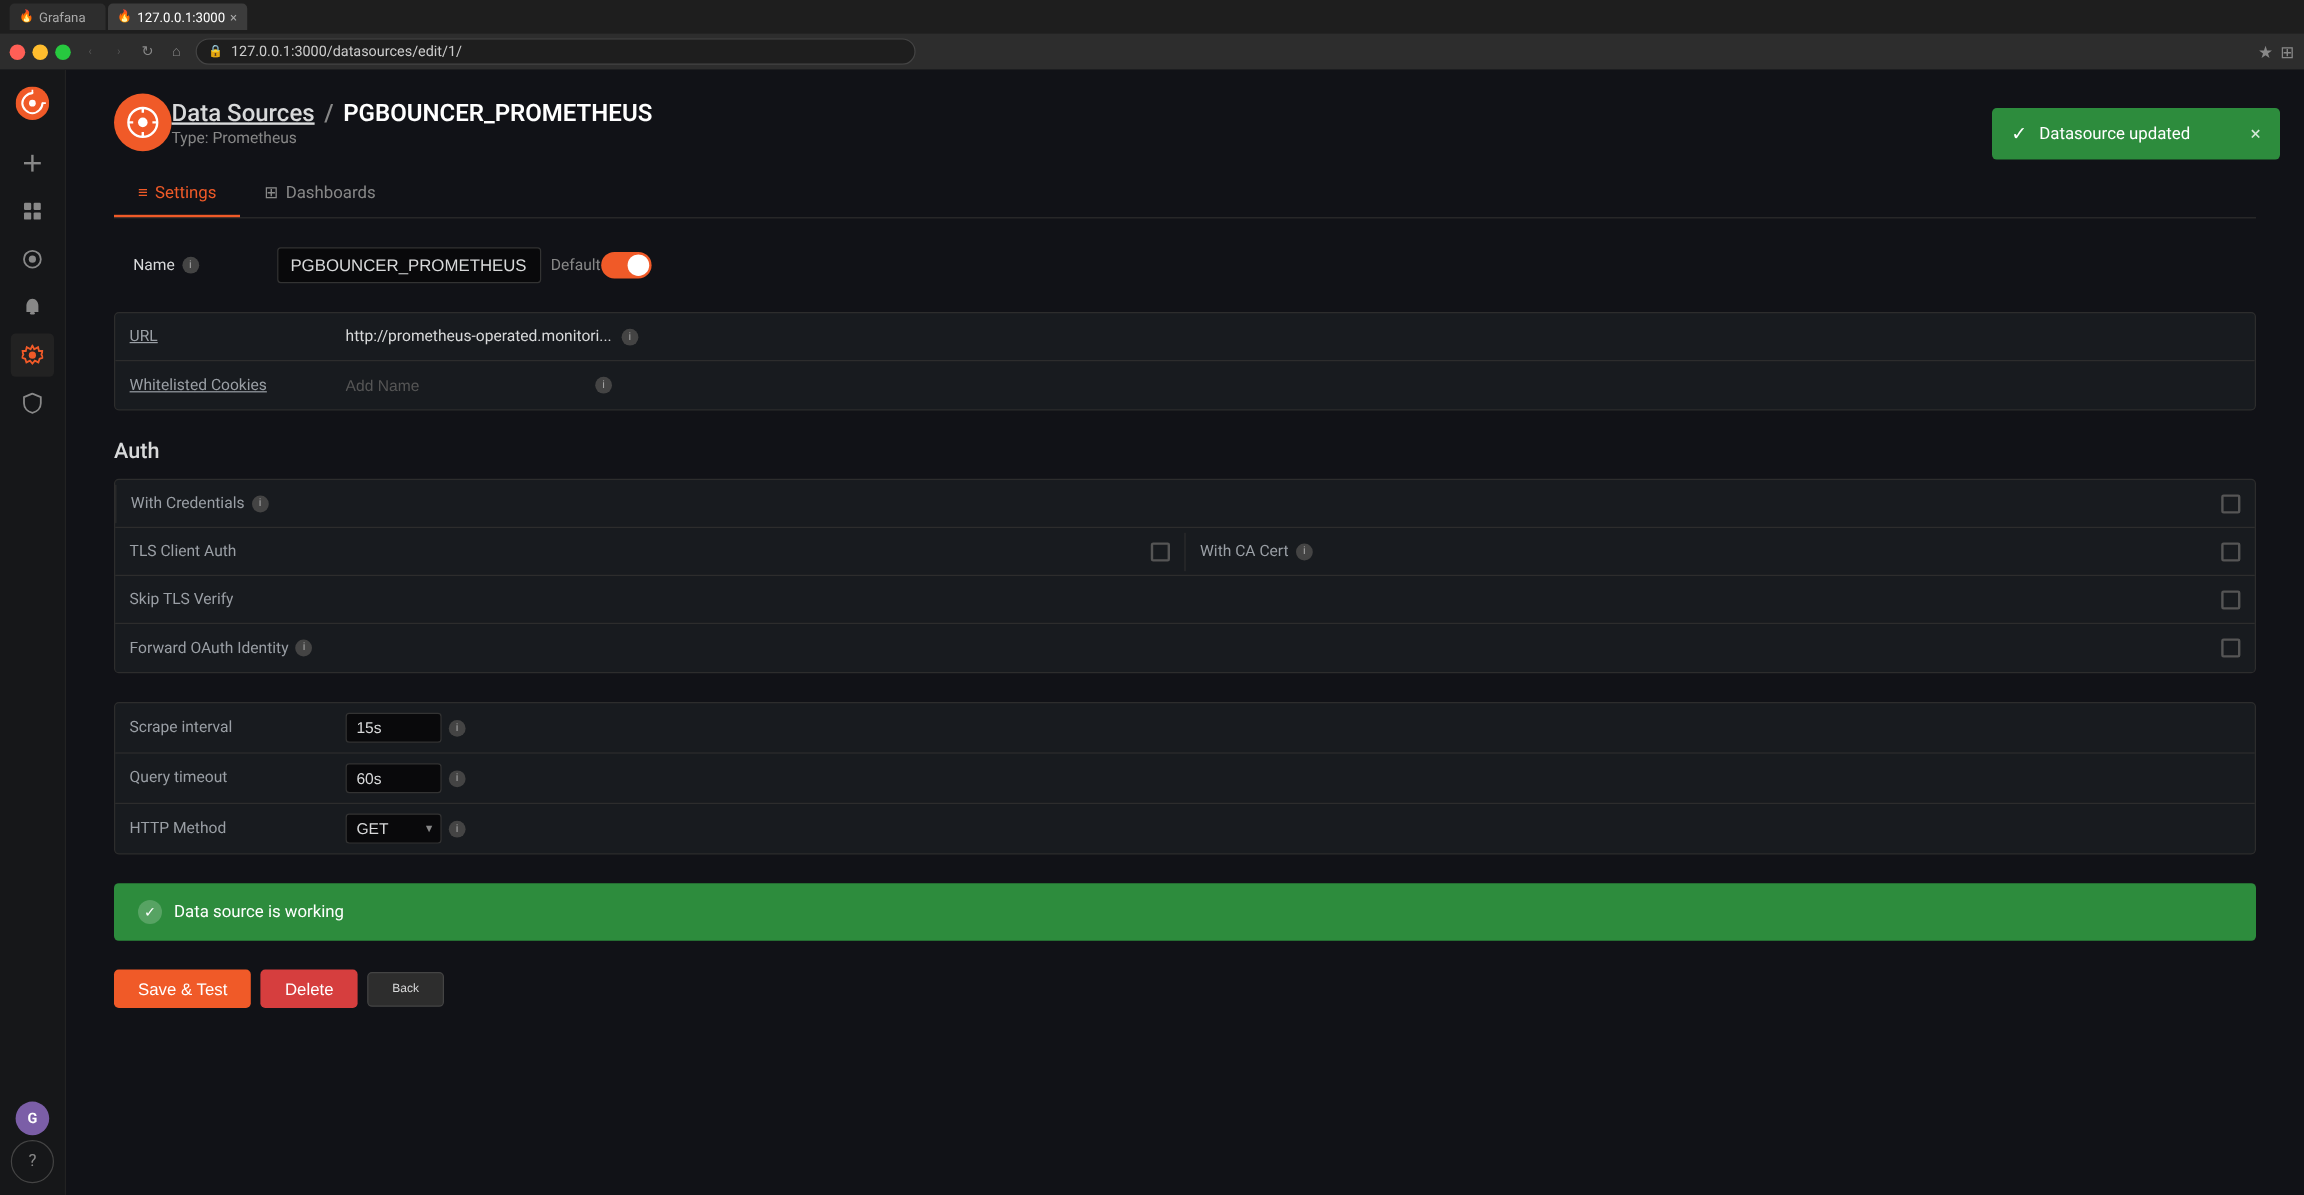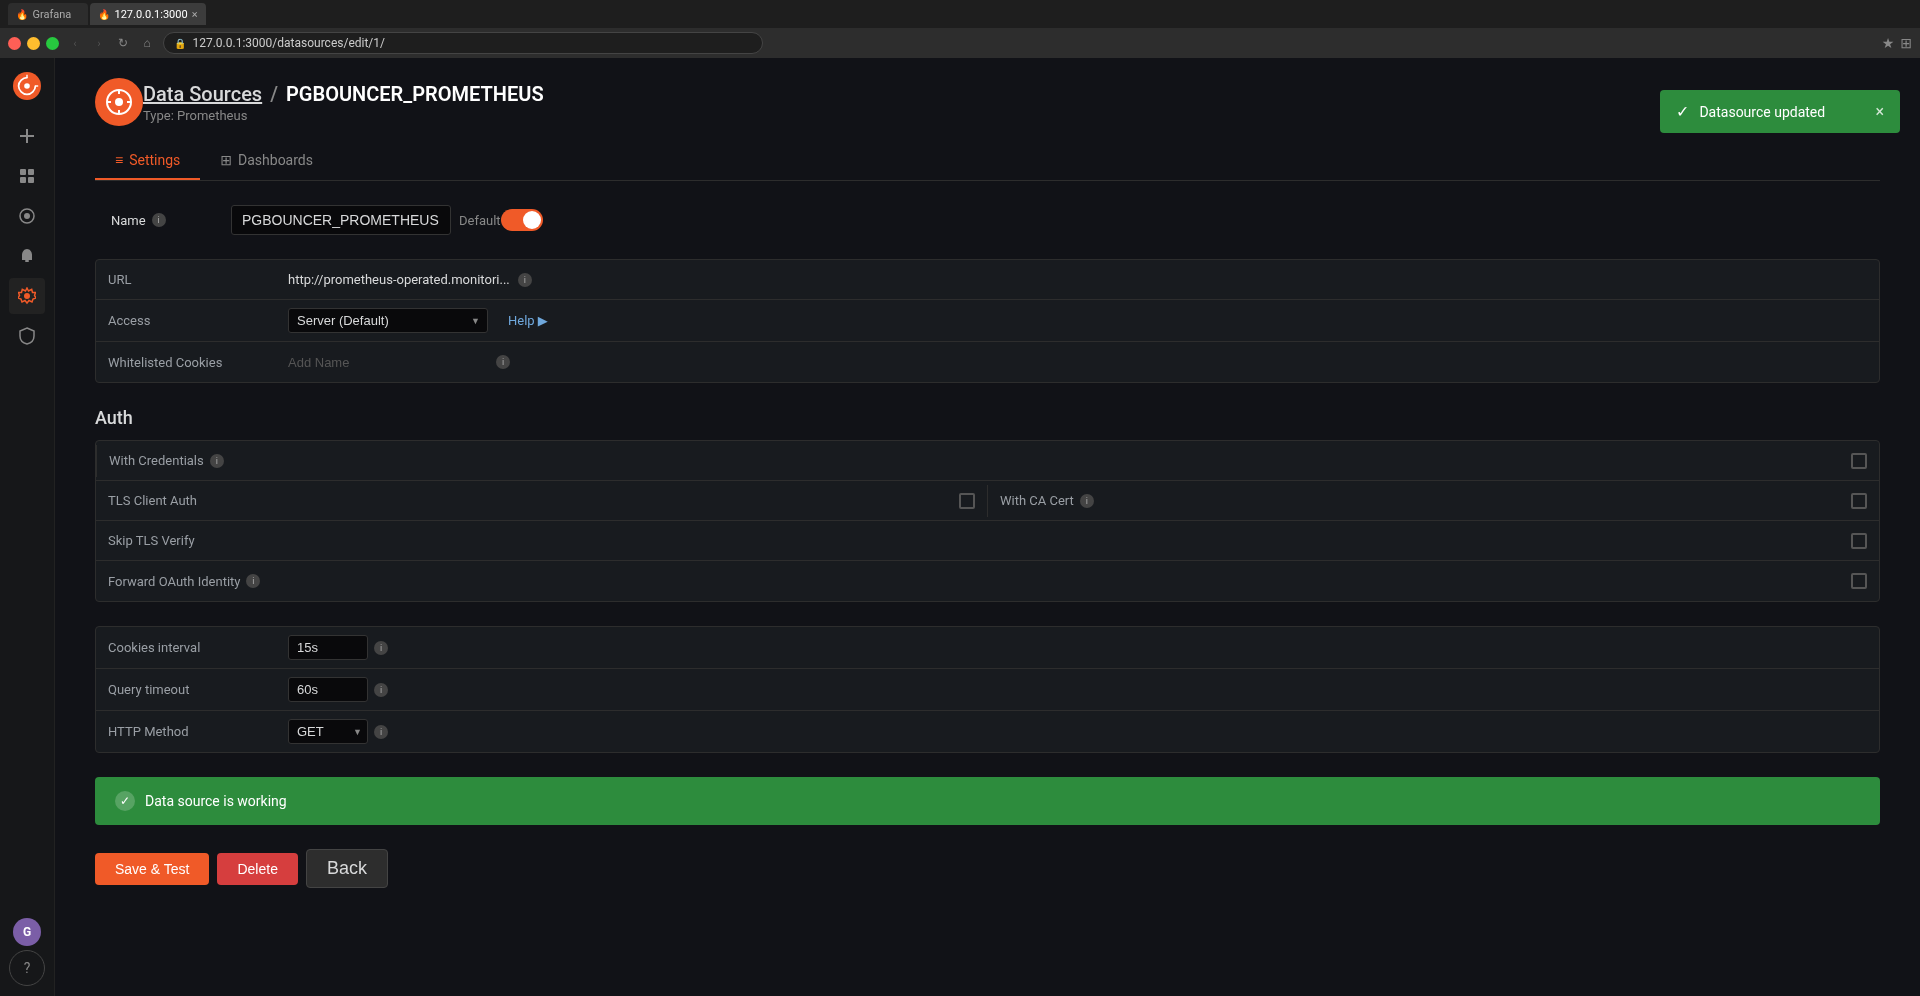--- a/index.html
+++ b/index.html
@@ -275,20 +275,21 @@
     .field-row:last-child { border-bottom: none; }
     .field-row-label {
       width: 180px;
       padding: 8px 12px;
       color: #9a9fa5;
       font-size: 13px;
       flex-shrink: 0;
       display: flex;
       align-items: center;
       gap: 6px;
+      text-decoration: underline;
     }
     .field-row-value {
       flex: 1;
       padding: 8px 12px;
       display: flex;
       align-items: center;
       gap: 8px;
     }
     .field-row-value input {
       background: transparent;
@@ -500,21 +501,21 @@
       font-size: 14px;
       cursor: pointer;
       font-weight: 500;
     }
     .btn-back {
       background: #2d2d2d;
       color: #d8d9da;
       border: 1px solid #444;
       border-radius: 4px;
       padding: 8px 20px;
-      font-size: 18px;
+      font-size: 10px;
       cursor: pointer;
     }
 
     
     .toast-notification {
       position: fixed;
       top: 90px;
       right: 20px;
       background: #2d8c3d;
       color: white;
@@ -699,34 +700,20 @@
             <div class="field-row-label">
               <span>URL</span>
             </div>
             <div class="field-row-value">
               <span class="url-value">http://prometheus-operated.monitori...</span>
               <span class="info-icon-small">i</span>
             </div>
           </div>
           <div class="field-row">
             <div class="field-row-label">
-              <span>Access</span>
-            </div>
-            <div class="field-row-value">
-              <div class="select-wrapper">
-                <select class="select-field">
-                  <option>Server (Default)</option>
-                  <option>Browser</option>
-                </select>
-              </div>
-              <span class="help-link">Help ▶</span>
-            </div>
-          </div>
-          <div class="field-row">
-            <div class="field-row-label">
               <span>Whitelisted Cookies</span>
             </div>
             <div class="field-row-value">
               <input type="text" style="background: transparent; border: none; outline: none; color: rgb(216, 217, 218); font-size: 13px; width: 200px;" placeholder="Add Name">
               <span class="info-icon-small">i</span>
             </div>
           </div>
         </div>
       </div>
 
@@ -769,21 +756,21 @@
               </span>
               <div class="checkbox"></div>
             </div>
           </div>
         </div>
       </div>
 
       <div class="interval-section">
         <div class="interval-field-group">
           <div class="interval-row">
-            <div class="interval-label">Cookies interval</div>
+            <div class="interval-label">Scrape interval</div>
             <div class="interval-value">
               <input class="interval-input" type="text" value="15s" style="">
               <span class="info-icon-small">i</span>
             </div>
           </div>
           <div class="interval-row">
             <div class="interval-label">Query timeout</div>
             <div class="interval-value">
               <input class="interval-input" type="text" value="60s" style="">
               <span class="info-icon-small">i</span>

